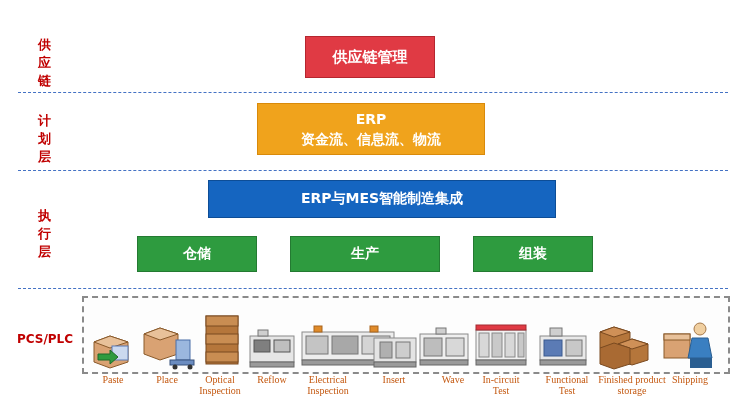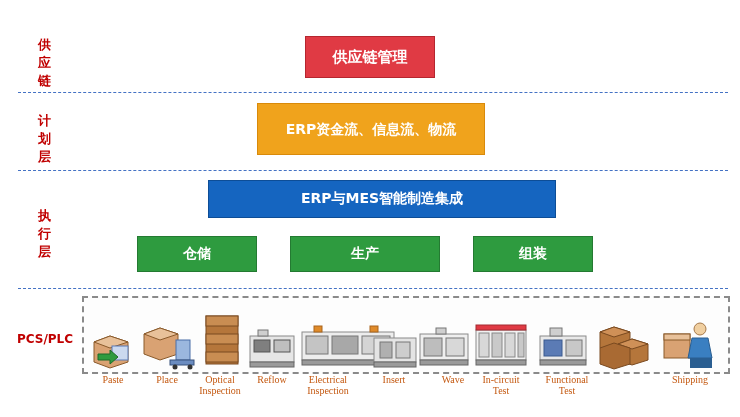--- a/index.html
+++ b/index.html
@@ -79,21 +79,21 @@
 
   .box-erp {
     left: 257px;
     top: 103px;
     width: 228px;
     height: 52px;
     background: #f0a31c;
     border: 1px solid #d98a0a;
     font-size: 14px;
     line-height: 20px;
-    flex-direction: row;
+    flex-direction: column;
   }
 
   .box-mes {
     left: 208px;
     top: 180px;
     width: 348px;
     height: 38px;
     background: #1565c0;
     border: 1px solid #0d4d96;
     font-size: 14px;
@@ -291,20 +291,21 @@
 
   <div class="station" style="left:596px; width:58px;">
     <svg width="58" height="56" viewBox="0 0 58 56">
       <polygon points="4,18 18,13 34,18 34,34 18,39 4,34" fill="#b5763b" stroke="#7a4a20" stroke-width="1"></polygon>
       <polygon points="4,18 18,23 34,18 18,13" fill="#cf9057" stroke="#7a4a20" stroke-width="1"></polygon>
       <polygon points="22,30 36,25 52,30 52,46 36,51 22,46" fill="#b5763b" stroke="#7a4a20" stroke-width="1"></polygon>
       <polygon points="22,30 36,35 52,30 36,25" fill="#cf9057" stroke="#7a4a20" stroke-width="1"></polygon>
       <polygon points="4,34 18,29 34,34 34,50 18,55 4,50" fill="#a96a33" stroke="#7a4a20" stroke-width="1"></polygon>
     </svg>
   </div>
+  <div class="caption" style="left:584px; width:96px;">Finished product<br>storage</div>
 
   <div class="station" style="left:660px; width:60px;">
     <svg width="60" height="54" viewBox="0 0 60 54">
       <rect x="4" y="18" width="26" height="24" fill="#d9a273" stroke="#8a5a2b" stroke-width="1"></rect>
       <rect x="4" y="18" width="26" height="6" fill="#e8c19a" stroke="#8a5a2b" stroke-width="1"></rect>
       <circle cx="40" cy="13" r="6" fill="#f0cfa0" stroke="#a6794a" stroke-width="1"></circle>
       <path d="M32 22 L48 22 L52 42 L28 42 Z" fill="#3a7fc1" stroke="#2a5e91" stroke-width="1"></path>
       <rect x="30" y="42" width="22" height="10" fill="#2a5e91"></rect>
     </svg>
   </div>

